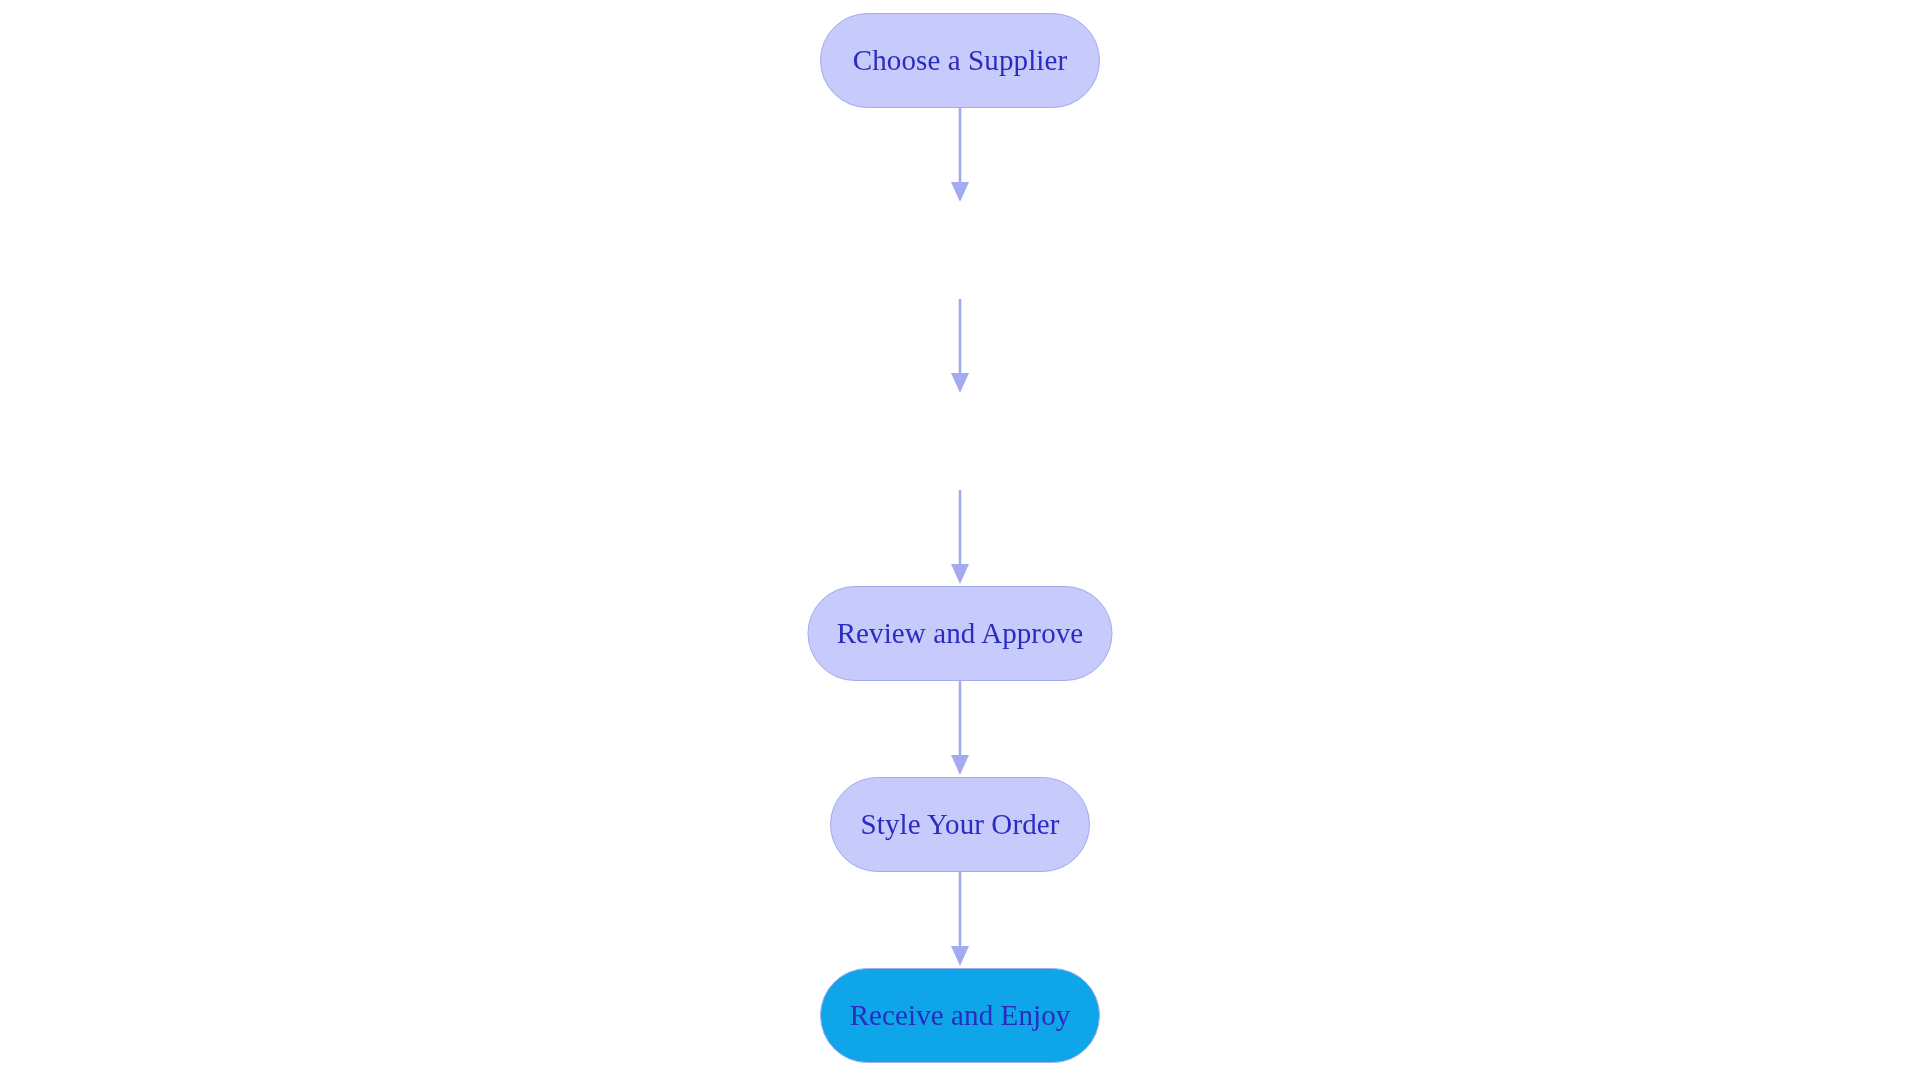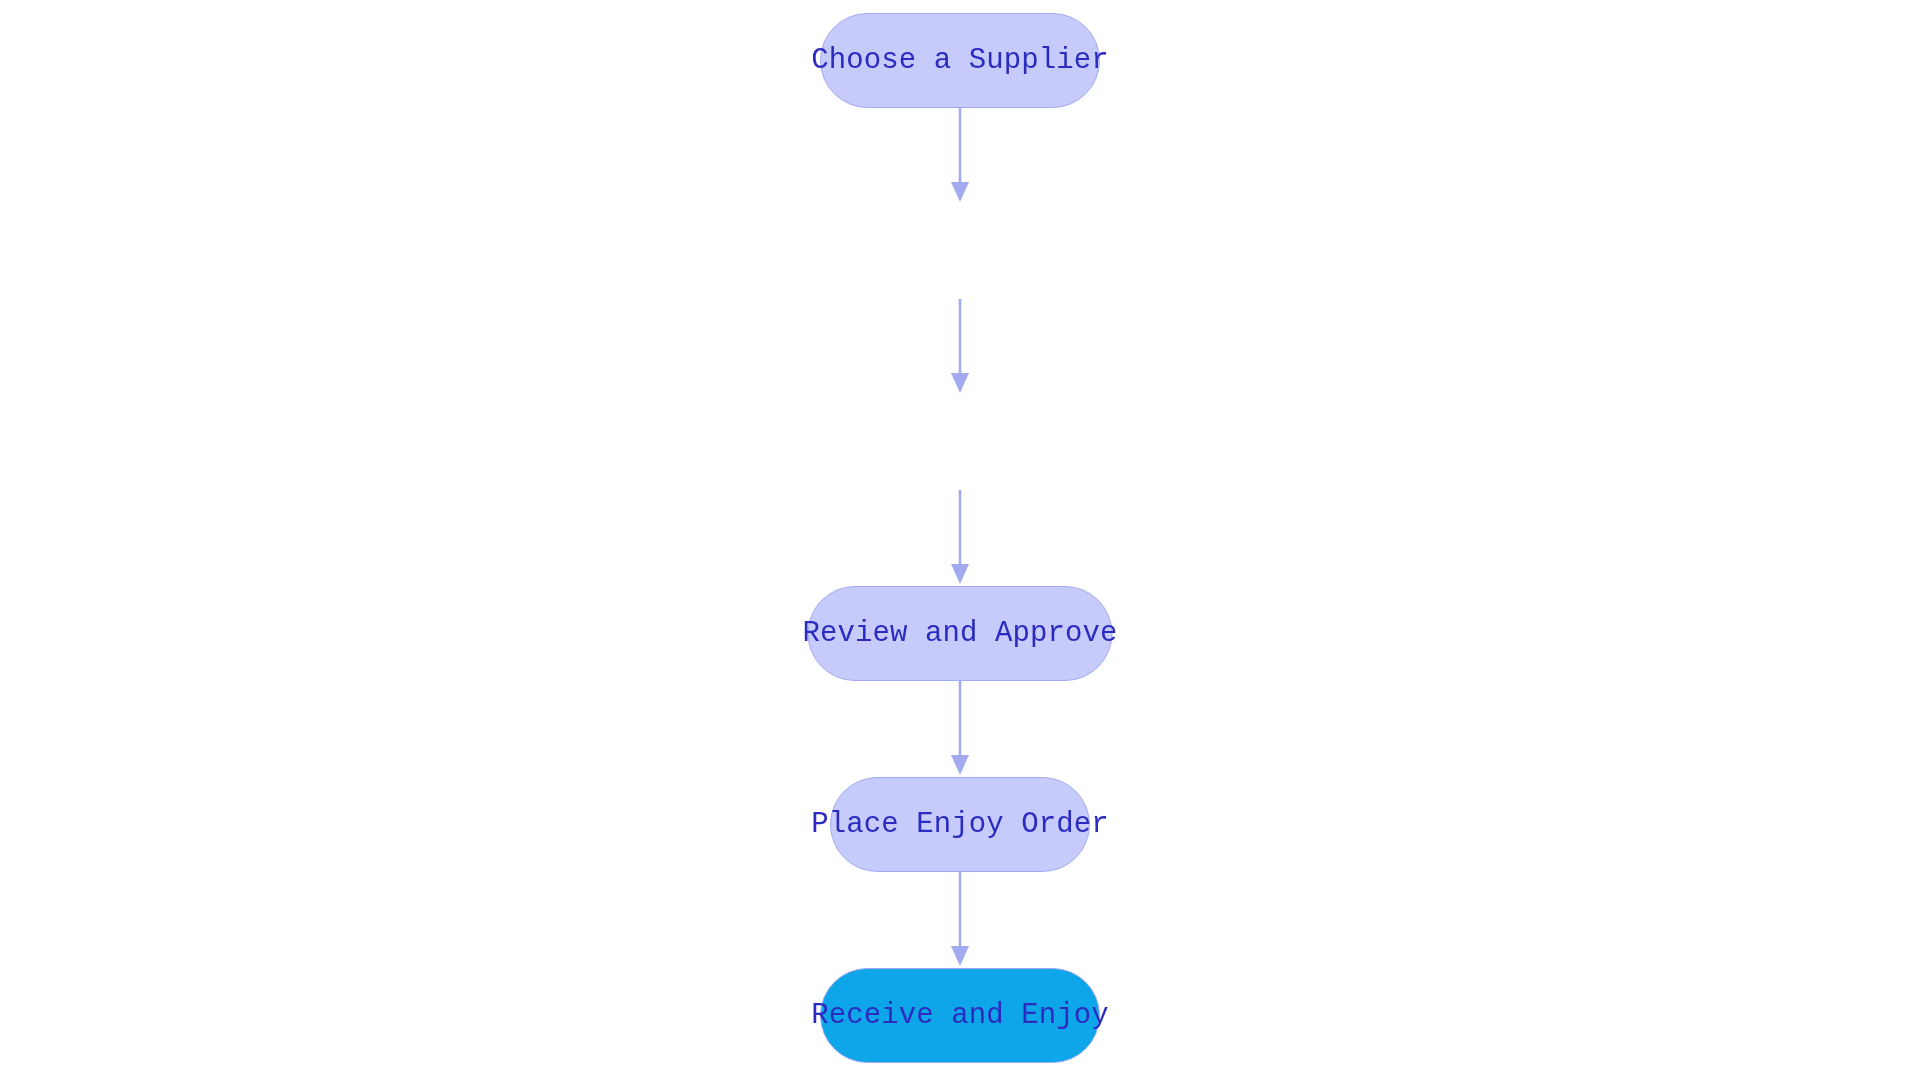--- a/index.html
+++ b/index.html
@@ -48,21 +48,21 @@
     background: #c6cbfb;
     border: 1.6px solid #a3abf0;
     white-space: nowrap;
   }
 
   .node-label {
     font-size: 29px;
     line-height: 1;
     letter-spacing: 0.1px;
     color: #2b2bbf;
-    font-family: Liberation Mono, monospace;
+    font-family: Liberation Serif, serif;
     user-select: none;
   }
 
   
   .connector {
     position: absolute;
     left: 50%;
     transform: translateX(-50%);
     width: 24px;
     pointer-events: none;
@@ -118,21 +118,21 @@
       <span class="node-label" style="color: rgb(43, 43, 191);">Choose a Supplier</span>
     </div>
 
 
 
     <div class="node" style="width: 305px; top: 586px; background: rgb(198, 203, 251); border-color: rgb(163, 171, 240);">
       <span class="node-label" style="color: rgb(43, 43, 191);">Review and Approve</span>
     </div>
 
     <div class="node" style="width: 260px; top: 777px; background: rgb(198, 203, 251); border-color: rgb(163, 171, 240);">
-      <span class="node-label" style="color: rgb(43, 43, 191);">Place Enjoy Order</span>
+      <span class="node-label" style="color: rgb(43, 43, 191);">Style Your Order</span>
     </div>
 
     <div class="node" style="width: 280px; top: 968px; background: #0ea5e9; border-color: rgb(163, 171, 240);">
       <span class="node-label" style="color: rgb(43, 43, 191);">Receive and Enjoy</span>
     </div>
 
   </div>
 </div>
 
 </body></html>

